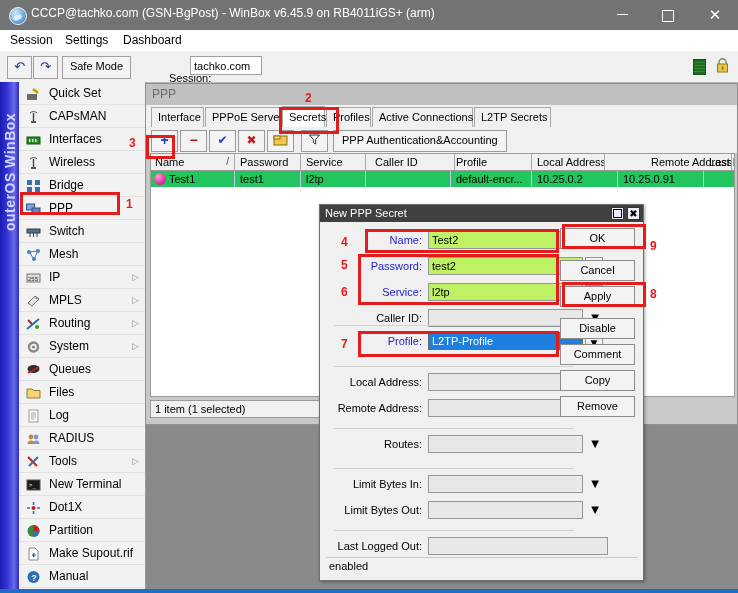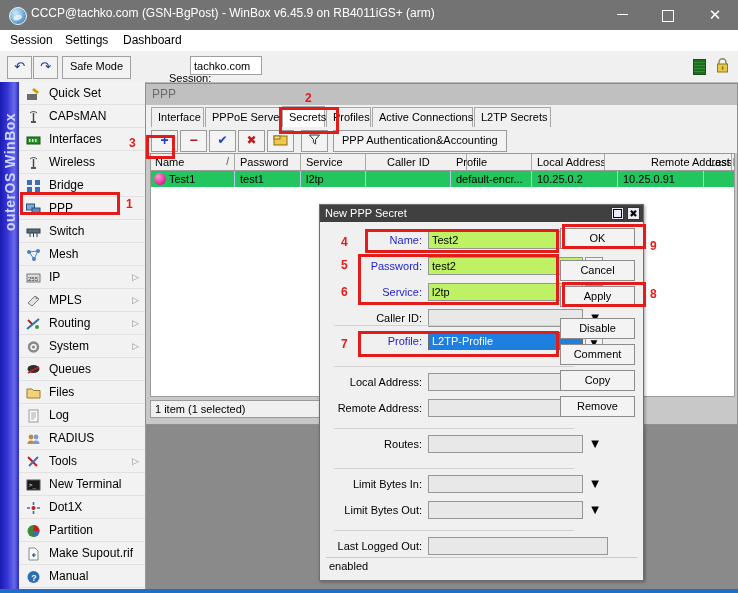--- a/index.html
+++ b/index.html
@@ -402,21 +402,21 @@
         </svg>
       </div>
       <div class="ttb wide" style="left:187px;">PPP Authentication&amp;Accounting</div>
     </div>
 
     <div class="ppp-grid">
       <div class="grid-head" id="grid-head">
           <div class="gh" style="left: 0px; width: 84px;"><span>Name</span><span class="sortmark">/</span></div>
           <div class="gh" style="left: 85px; width: 65px;"><span>Password</span></div>
           <div class="gh" style="left: 151px; width: 64px;"><span>Service</span></div>
-          <div class="gh" style="left: 232px; width: 84px;"><span>Caller ID</span></div>
+          <div class="gh" style="left: 220px; width: 84px;"><span>Caller ID</span></div>
           <div class="gh" style="left: 301px; width: 80px;"><span>Profile</span></div>
           <div class="gh" style="left: 382px; width: 72px;"><span>Local Address</span></div>
           <div class="gh" style="left: 468px; width: 85px; margin-left: 28px;"><span>Remote Address</span></div>
           <div class="gh" style="left: 554px; width: 70px;"><span>Last Logged O</span></div>
         </div>
       <div class="grid-row" id="grid-row">
         <div class="row-ico"></div>
       <div class="gc" style="left: 0px; width: 84px; padding-left: 18px;">Test1</div>
           <div class="gc" style="left: 85px; width: 65px;">test1</div>
           <div class="gc" style="left: 151px; width: 64px;">l2tp</div>

